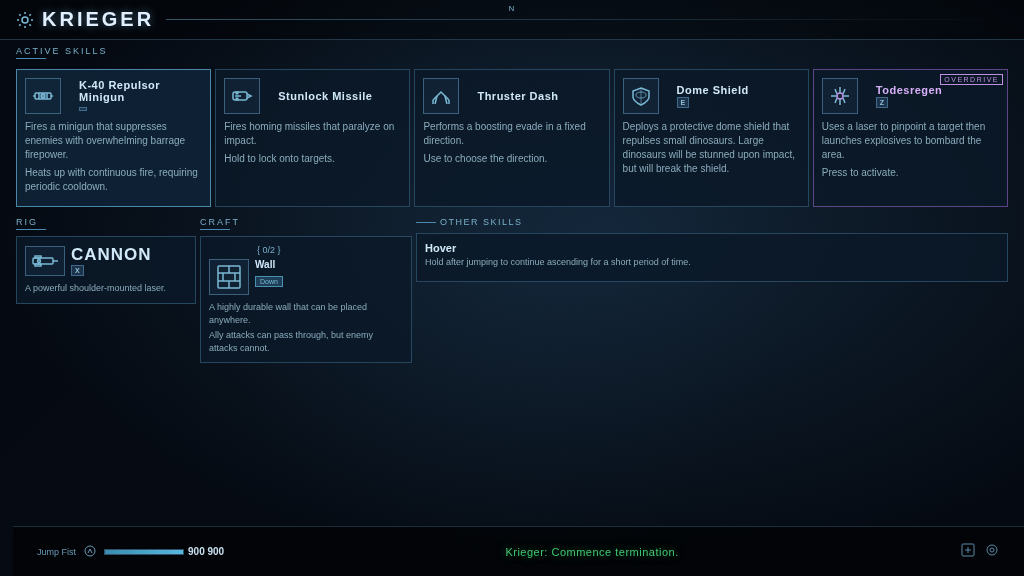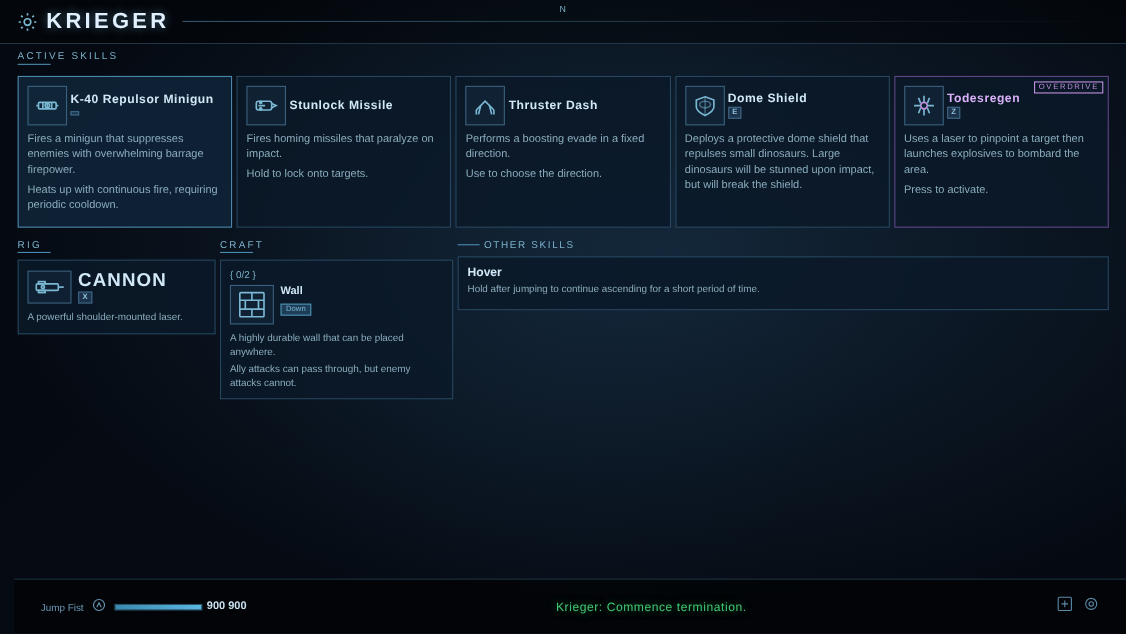--- a/index.html
+++ b/index.html
@@ -124,21 +124,21 @@
       letter-spacing: 1.5px;
       color: #c090e0;
       border: 1px solid #c090e0;
       padding: 1px 3px;
     }
 
     .skill-header {
       display: flex;
       align-items: center;
       margin-bottom: 6px;
-      gap: 3px;
+      gap: 18px;
     }
 
     .skill-icon-box {
       width: 36px;
       height: 36px;
       border: 1px solid rgba(100,160,200,0.5);
       display: flex;
       align-items: center;
       justify-content: center;
       flex-shrink: 0;
@@ -249,20 +249,21 @@
       font-size: 9px;
       color: #8aacbc;
       line-height: 1.4;
     }
 
     
     .craft-count {
       font-size: 9px;
       color: #7ab0c8;
       margin-bottom: 4px;
+      margin-left: 48px;
     }
 
     .craft-card-inner {
       display: flex;
       gap: 6px;
       align-items: flex-start;
       margin-bottom: 6px;
     }
 
     .craft-icon-box {

